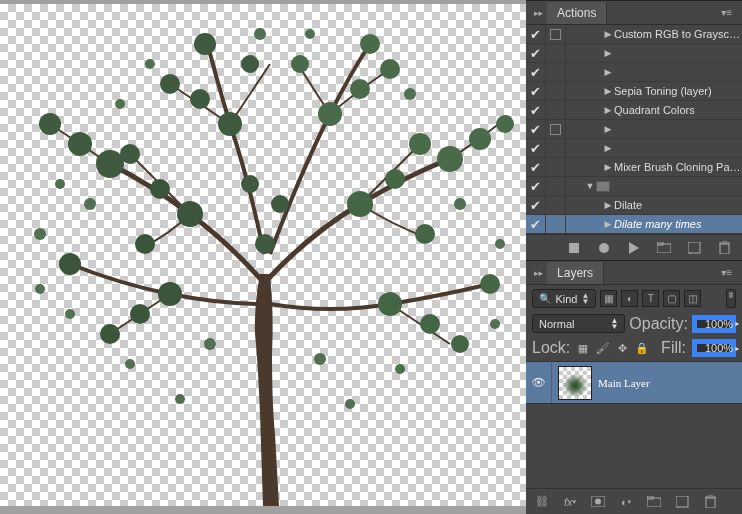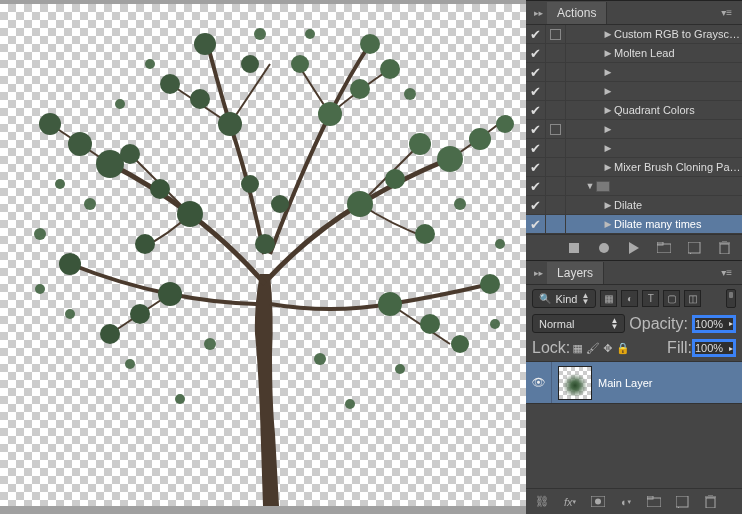--- a/index.html
+++ b/index.html
@@ -33,53 +33,53 @@
 .actions-body { background: #454545; }
 .action-row { display: flex; align-items: center; height: 19px; border-bottom: 1px solid #3b3b3b; }
 .action-row.selected { background: #5b7aa0; }
 .col-check { width: 20px; height: 100%; border-right: 1px solid #3b3b3b; display: flex; align-items: center; justify-content: center; color: #ddd; font-size: 13px; }
 .col-dialog { width: 20px; height: 100%; border-right: 1px solid #3b3b3b; display:flex; align-items:center; justify-content:center; }
 .dialogbox { width: 11px; height: 11px; border: 1px solid #888; }
 .action-indent { width: 18px; }
 .expander { width: 12px; color: #bbb; text-align: center; font-size: 9px; }
 .folder-icon { width: 14px; height: 11px; background: #7a7a7a; border: 1px solid #555; border-radius: 1px; margin-right: 4px; display:inline-block; vertical-align:middle;}
 .action-name { color: #ddd; white-space: nowrap; overflow: hidden; text-overflow: ellipsis; flex: 1; }
-.action-row.selected .action-name { color: #fff; }
+.action-row.selected .action-name { color: #fff; font-style: italic; }
 
 .actions-footer { height: 26px; background: #454545; border-top: 1px solid #333; display: flex; align-items: center; justify-content: flex-end; gap: 14px; padding: 0 10px; }
 .footer-icon { width: 16px; height: 16px; display: flex; align-items: center; justify-content: center; color: #aaa; cursor: pointer; }
 
 
 .layers-body { background: #454545; padding: 4px 6px; display: flex; flex-direction: column; gap: 6px; }
 .layers-row { display: flex; align-items: center; gap: 4px; }
 .filter-pill { background: #3a3a3a; border: 1px solid #222; border-radius: 3px; height: 19px; padding: 0 6px; display: flex; align-items: center; gap: 4px; }
 .filter-pill .arrows { font-size: 8px; line-height: 6px; color: #ccc; }
 .filter-icon { width: 17px; height: 17px; border: 1px solid #222; background: #3a3a3a; display: flex; align-items: center; justify-content: center; color: #aaa; font-size: 10px; cursor:pointer;}
 .toggle-bar { width: 10px; height: 19px; background: #3a3a3a; border: 1px solid #222; border-radius: 2px; margin-left: auto; position:relative;}
 .toggle-bar::after{content:"";position:absolute;top:2px;left:2px;right:2px;height:6px;background:#777;border-radius:1px;}
 .blend-select { background: #3a3a3a; border: 1px solid #222; border-radius: 3px; height: 19px; padding: 0 6px; display: flex; align-items: center; flex: 1; }
 .blend-select .arrows { margin-left: auto; }
 .label-sm { color: #bbb; font-size: 16px; }
-.pct-box { background: #2f2f2f; border: 3px solid #3b82f6; height: 18px; width: 44px; padding: 0 0; display: flex; align-items: center; gap: 2px; }
-.lock-row { display: flex; align-items: center; }
+.pct-box { background: #2f2f2f; border: 5px solid #3b82f6; height: 18px; width: 44px; padding: 0 8px; display: flex; align-items: center; gap: 2px; }
+.lock-row { display: flex; align-items: center; gap: 6px; }
 .lock-icon { width: 15px; height: 15px; display:flex;align-items:center;justify-content:center;color:#bbb;font-size:11px;cursor:pointer;}
 
 .layer-list { border-top: 1px solid #333; }
 .layer-row { display: flex; align-items: center; height: 42px; background: #5b7aa0; border-bottom: 1px solid #333; }
 .eye-col { width: 26px; height: 100%; display: flex; align-items: center; justify-content: center; border-right: 1px solid #4a6080; color: #eee; }
 .thumb { width: 34px; height: 34px; background: #fff; margin: 0 6px; border: 1px solid #222; background-image:
   linear-gradient(45deg,#ccc 25%,transparent 25%),
   linear-gradient(-45deg,#ccc 25%,transparent 25%),
   linear-gradient(45deg,transparent 75%,#ccc 75%),
   linear-gradient(-45deg,transparent 75%,#ccc 75%);
   background-size: 8px 8px;
   background-position: 0 0, 0 4px, 4px -4px, -4px 0;
   position: relative;}
 .thumb::after{content:"";position:absolute;inset:3px;background:radial-gradient(circle at 50% 60%, #2b4a2b 0%, #4a6b4a 20%, transparent 60%);}
-.layer-name { color: #fff; }
+.layer-name { color: #fff; font-family: Liberation Serif, serif; }
 
 .layers-footer { height: 26px; margin-top:auto; background: #454545; border-top: 1px solid #333; display: flex; align-items: center; gap: 12px; padding: 0 8px; }
 
 svg { display: block; }
 </style>
 </head>
 <body>
 
 <div class="canvas-area">
   <div class="doc-wrap">
@@ -207,35 +207,35 @@
           <div class="action-indent"></div>
           <div class="expander">▶</div>
           <span class="action-name">Custom RGB to Grayscale</span>
         </div>
         <div class="action-row">
           <div class="col-check">✔</div>
           <div class="col-dialog"></div>
           <div class="action-indent"></div>
           <div class="action-indent"></div>
           <div class="expander">▶</div>
-          <span class="action-name">Molten Lead</span>
-        </div>
-        <div class="action-row">
-          <div class="col-check">✔</div>
-          <div class="col-dialog"></div>
-          <div class="action-indent"></div>
-          <div class="action-indent"></div>
-          <div class="expander">▶</div>
-        </div>
-        <div class="action-row">
-          <div class="col-check">✔</div>
-          <div class="col-dialog"></div>
-          <div class="action-indent"></div>
-          <div class="action-indent"></div>
-          <div class="expander">▶</div>
+        </div>
+        <div class="action-row">
+          <div class="col-check">✔</div>
+          <div class="col-dialog"></div>
+          <div class="action-indent"></div>
+          <div class="action-indent"></div>
+          <div class="expander">▶</div>
+        </div>
+        <div class="action-row">
+          <div class="col-check">✔</div>
+          <div class="col-dialog"></div>
+          <div class="action-indent"></div>
+          <div class="action-indent"></div>
+          <div class="expander">▶</div>
+          <span class="action-name">Sepia Toning (layer)</span>
         </div>
         <div class="action-row">
           <div class="col-check">✔</div>
           <div class="col-dialog"></div>
           <div class="action-indent"></div>
           <div class="action-indent"></div>
           <div class="expander">▶</div>
           <span class="action-name">Quadrant Colors</span>
         </div>
         <div class="action-row">

